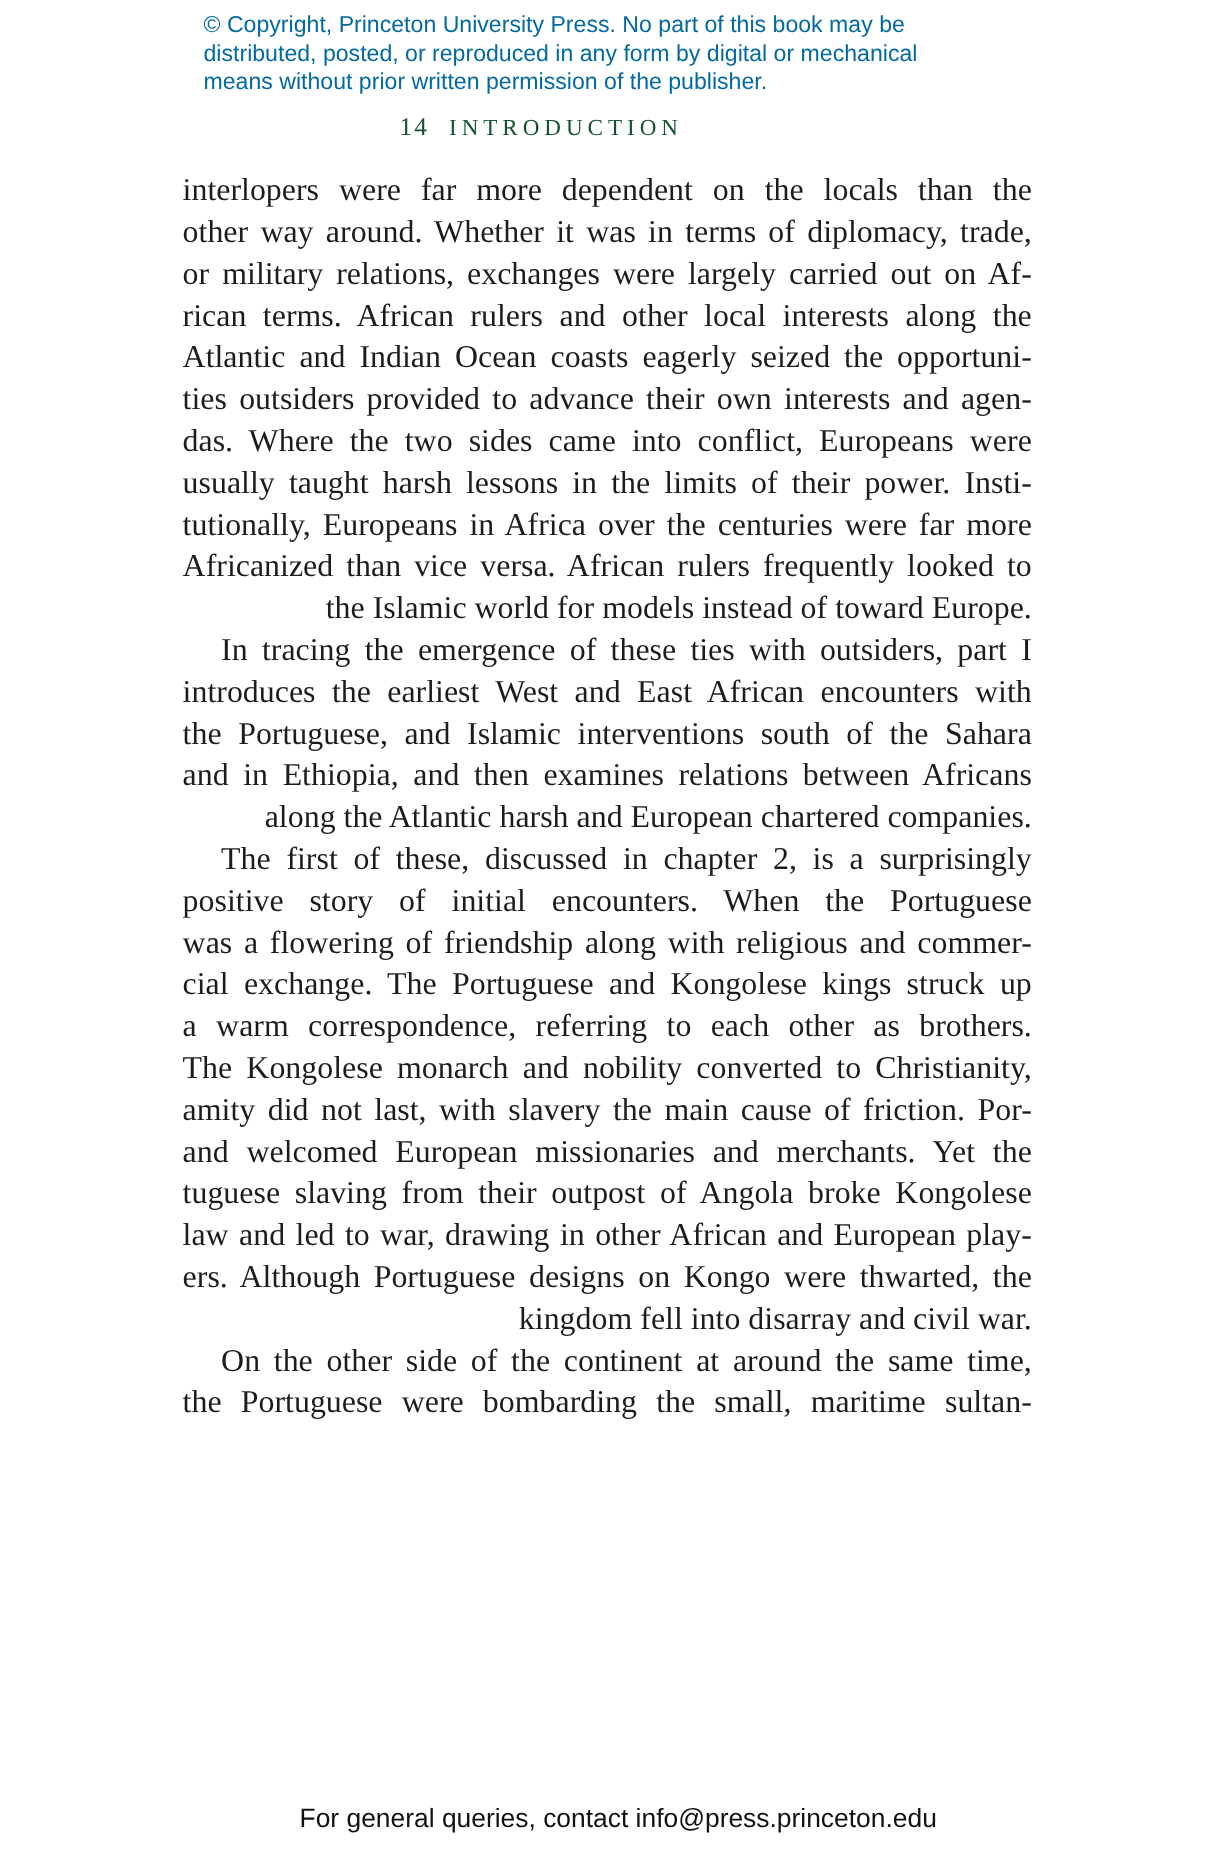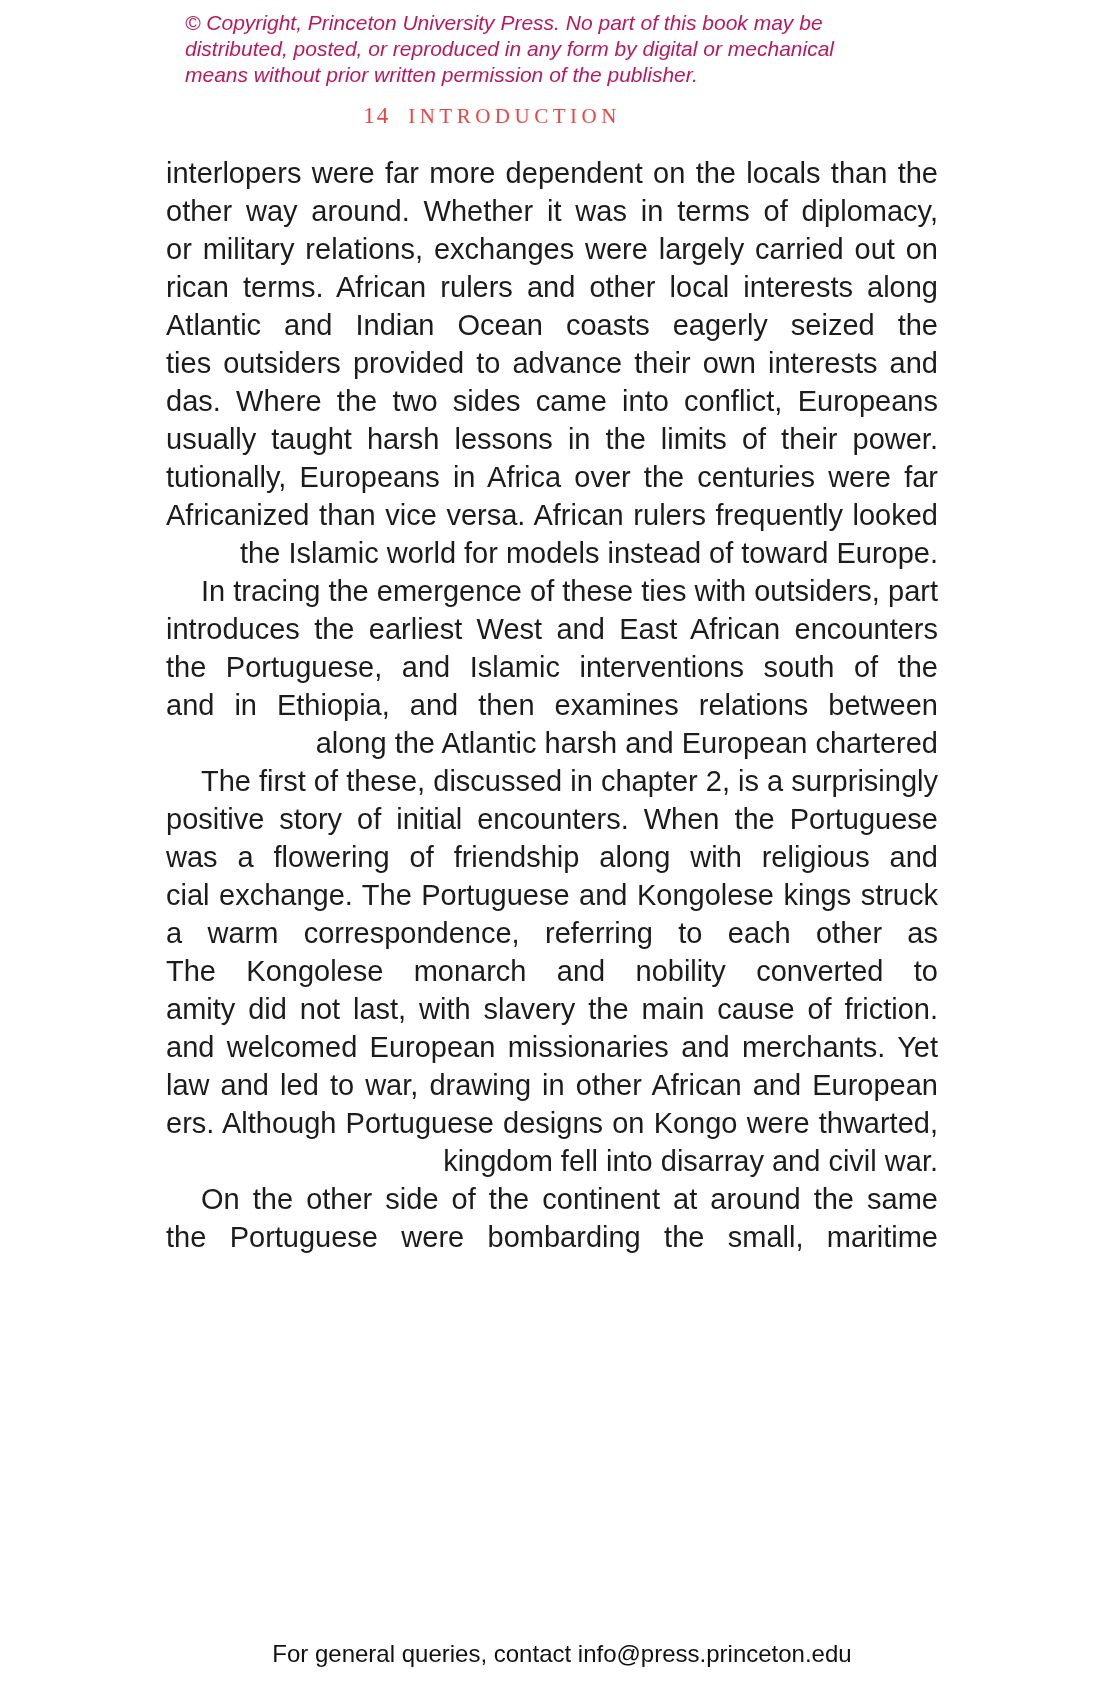--- a/index.html
+++ b/index.html
@@ -15,48 +15,47 @@
     overflow: hidden;
   }
   .copyright {
     position: absolute;
     left: 185px;
     top: 10px;
     width: 720px;
     font-family: "Liberation Sans", sans-serif;
     font-size: 21px;
     line-height: 26px;
-    color: #be185d;
-    font-style: italic;
+    color: #0369a1;
   }
   .running-head {
     position: absolute;
     left: 0;
     top: 103px;
     width: 984px;
     text-align: center;
     font-family: "Liberation Serif", serif;
-    color: #ef4444;
+    color: #14532d;
     white-space: nowrap;
   }
   .running-head .pagenum {
     font-size: 23px;
     letter-spacing: 2px;
     margin-right: 18px;
   }
   .running-head .head-title {
     font-size: 21px;
     letter-spacing: 4.5px;
   }
   .body-text {
     position: absolute;
     left: 166px;
     top: 154px;
     width: 772px;
-    font-family: Liberation Sans, sans-serif;
+    font-family: Liberation Serif, serif;
     font-size: 29px;
     color: #1c1c1c;
   }
   .para { margin: 0; padding: 0; }
   .line {
     height: 38px;
     line-height: 38px;
     overflow: hidden;
     text-align: right;
     white-space: normal;
@@ -125,20 +124,21 @@
       </div>
       <div class="para indent">
         <div class="line j">The first of these, discussed in chapter 2, is a surprisingly</div>
         <div class="line j">positive story of initial encounters. When the Portuguese</div>
         <div class="line j">was a flowering of friendship along with religious and commer-</div>
         <div class="line j">cial exchange. The Portuguese and Kongolese kings struck up</div>
         <div class="line j">a warm correspondence, referring to each other as brothers.</div>
         <div class="line j">The Kongolese monarch and nobility converted to Christianity,</div>
         <div class="line j">amity did not last, with slavery the main cause of friction. Por-</div>
         <div class="line j">and welcomed European missionaries and merchants. Yet the</div>
+        <div class="line j">tuguese slaving from their outpost of Angola broke Kongolese</div>
         <div class="line j">law and led to war, drawing in other African and European play-</div>
         <div class="line j">ers. Although Portuguese designs on Kongo were thwarted, the</div>
         <div class="line">kingdom fell into disarray and civil war.</div>
       </div>
       <div class="para indent">
         <div class="line j">On the other side of the continent at around the same time,</div>
         <div class="line j">the Portuguese were bombarding the small, maritime sultan-</div>
       </div>
     </div>
 

